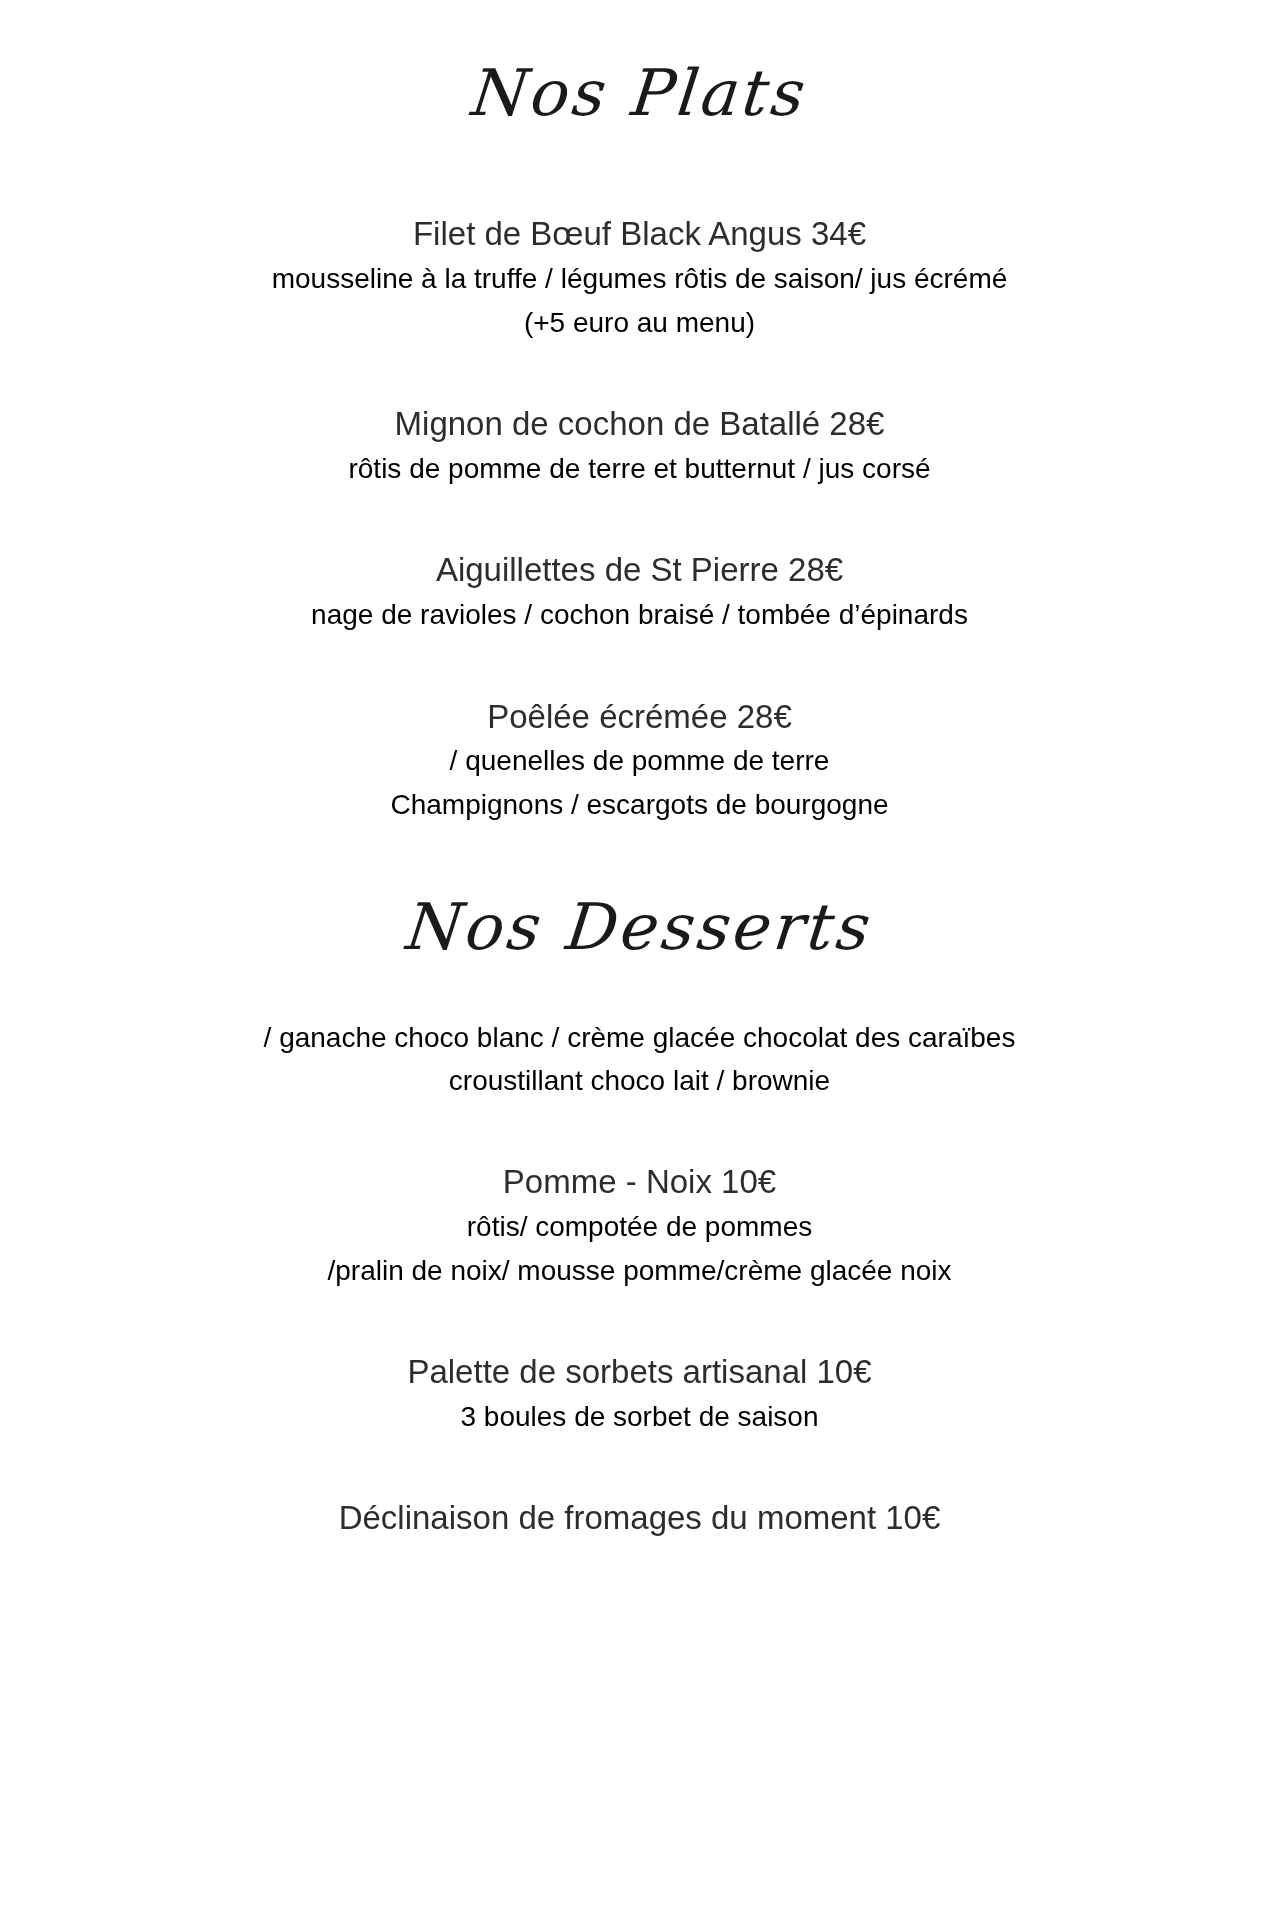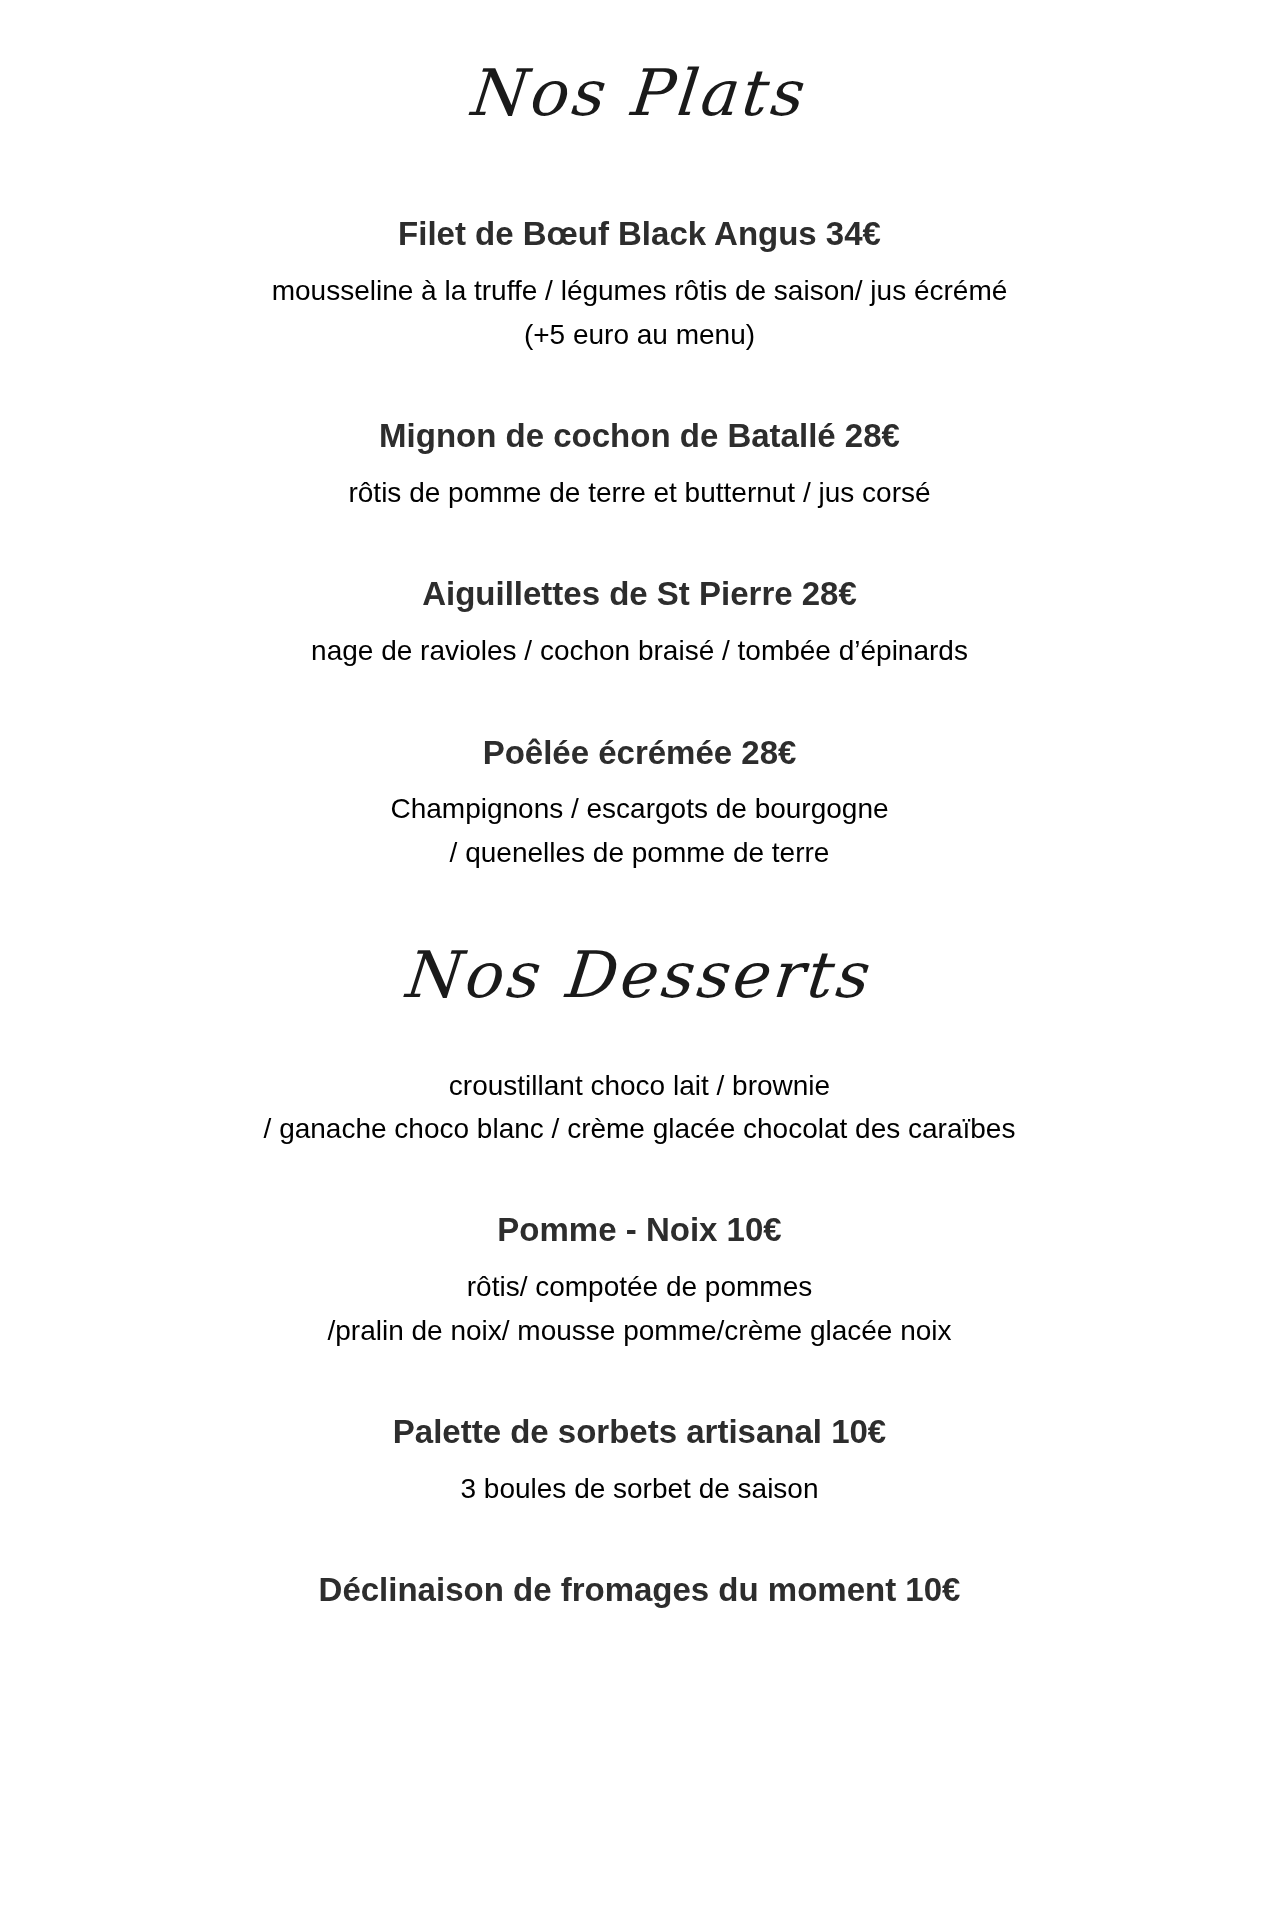--- a/index.html
+++ b/index.html
@@ -34,25 +34,25 @@
     margin-bottom: 76px;
   }
   .script-heading.second {
     margin-bottom: 45px;
   }
   .dish {
     margin: 0 0 58px 0;
   }
   .dish-name {
     font-family: "Liberation Sans", sans-serif;
-    font-weight: 700;
+    font-weight: 400;
     font-size: 33px;
     line-height: 1.36;
     color: #2d2d2d;
-    margin: 12px;
+    margin: 0;
   }
   .dish-desc {
     font-family: "Liberation Sans", sans-serif;
     font-weight: 400;
     font-size: 28px;
     line-height: 1.55;
     color: #000000;
     margin: 0;
   }
 </style>
@@ -75,31 +75,31 @@
       <p class="dish-desc">rôtis de pomme de terre et butternut / jus corsé</p>
     </div>
 
     <div class="dish">
       <p class="dish-name">Aiguillettes de St Pierre 28€</p>
       <p class="dish-desc">nage de ravioles / cochon braisé / tombée d’épinards</p>
     </div>
 
     <div class="dish">
       <p class="dish-name">Poêlée écrémée 28€</p>
+      <p class="dish-desc">/ quenelles de pomme de terre</p>
       <p class="dish-desc">Champignons / escargots de bourgogne</p>
-      <p class="dish-desc">/ quenelles de pomme de terre</p>
     </div>
   </div>
 
   <div>
     <h1 class="script-heading second">Nos Desserts</h1>
 
     <div class="dish">
+      <p class="dish-desc">/ ganache choco blanc / crème glacée chocolat des caraïbes</p>
       <p class="dish-desc">croustillant choco lait / brownie</p>
-      <p class="dish-desc">/ ganache choco blanc / crème glacée chocolat des caraïbes</p>
     </div>
 
     <div class="dish">
       <p class="dish-name">Pomme - Noix 10€</p>
       <p class="dish-desc">rôtis/ compotée de pommes</p>
       <p class="dish-desc">/pralin de noix/ mousse pomme/crème glacée noix</p>
     </div>
 
     <div class="dish">
       <p class="dish-name">Palette de sorbets artisanal 10€</p>

